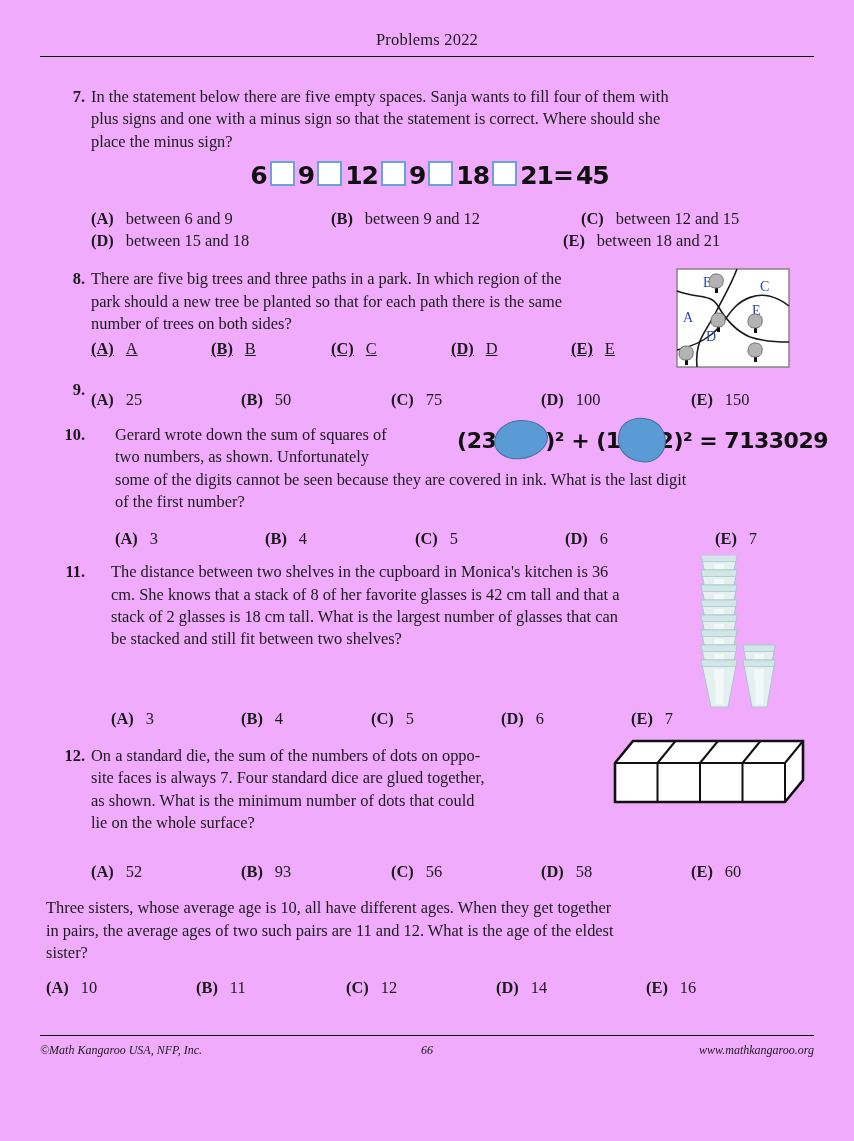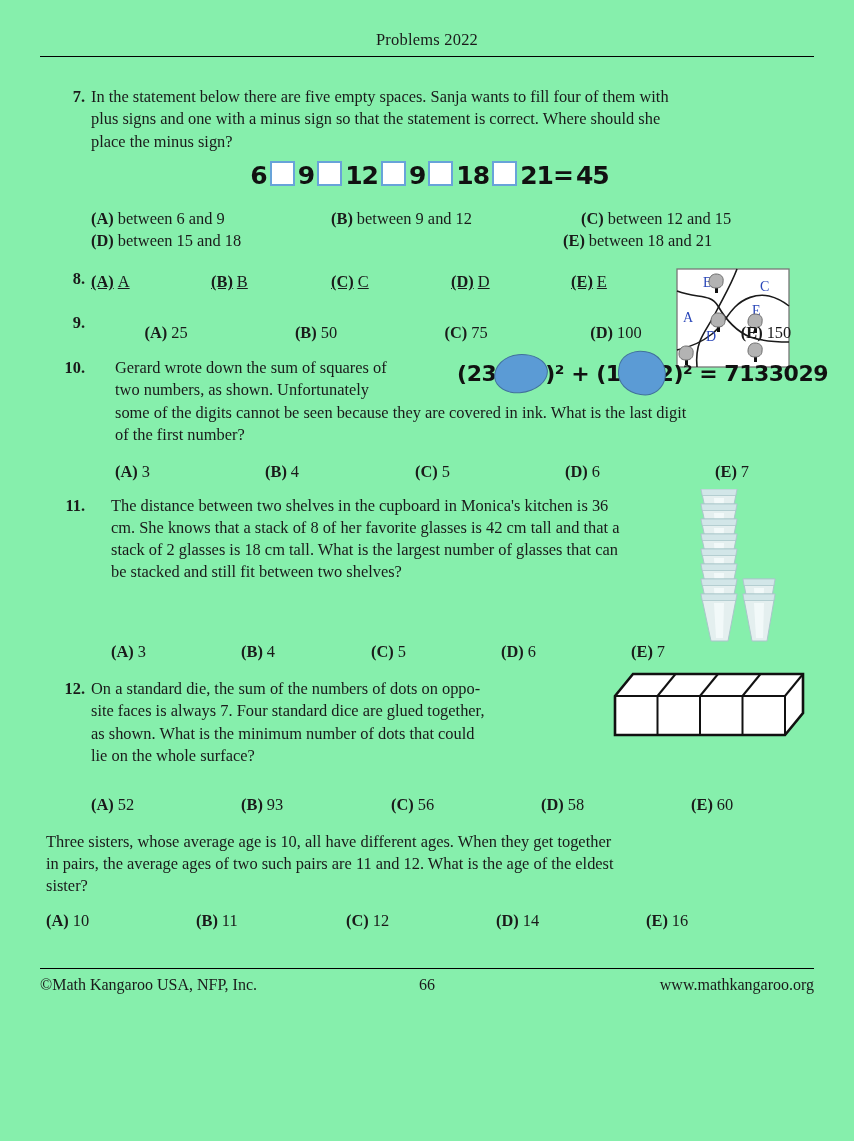--- a/index.html
+++ b/index.html
@@ -1,40 +1,40 @@
 <!DOCTYPE html>
 <html><head>
 <meta charset="utf-8">
 <style>
   html,body{margin:0;padding:0;background:#fff;}
   .page{
     position:relative;
     width:854px;height:1141px;
     box-sizing:border-box;
     padding:0 40px;
-    background:#86efac;
+    background:#f0abfc;
     color:#1a1a1a;
     font-family:"Liberation Serif","DejaVu Serif",serif;
     font-size:16.4px;
     overflow:hidden;
   }
   
   .hdr{padding-top:30px;text-align:center;}
   .hdr-title{font-size:16.5px;letter-spacing:.2px;}
   .hdr-rule{border:0;border-bottom:1.6px solid #000;margin:6px 0 0 0;}
   
   .problem{position:relative;display:flex;}
   .pnum{width:45px;text-align:right;font-weight:bold;flex:0 0 45px;line-height:22.3px;}
   .pbody{flex:1;padding-left:6px;position:relative;}
   .ptext{line-height:22.3px;white-space:pre-line;}
   
   .opts{display:flex;line-height:22.3px;}
   .opt{display:inline-block;}
   .opt b{font-weight:bold;}
-  .opt .otext{margin-left:4px;}
+  .opt .otext{margin-left:12px;}
   .w150 .opt{width:150px;}
   .w130 .opt{width:130px;}
   .w120 .opt{width:120px;text-decoration:underline;}
   .p7r1 .opt:nth-child(1){width:240px;}
   .p7r1 .opt:nth-child(2){width:250px;}
   .p7r2 .opt:nth-child(1){width:472px;}
   
   .eq7{margin:8px 0 18px 0;text-align:center;position:relative;left:-23px;
        font-family:"DejaVu Sans","Liberation Sans",sans-serif;
        font-weight:700;font-size:25px;letter-spacing:-1px;color:#111;white-space:nowrap;}
@@ -55,32 +55,32 @@
   .fig-park{top:0;right:24px;}
   .fig-glasses{top:-6px;right:37px;}
   .fig-dice{top:-6px;right:0;}
   
   .sechead{font-weight:bold;font-size:17px;margin-top:11px;}
   
   .p7{margin-top:29px;}
   .p8{margin-top:16px;}
   .p8 .opts{margin-top:3px;}
   .p9{margin-top:18px;}
-  .p9 .opts{margin-top:10px;text-align:center;}
+  .p9 .opts{margin-top:10px;}
   .p10{margin-top:13px;gap:24px;}
   .p10 .opts{margin-top:15px;}
   .p11{margin-top:11px;gap:20px;}
   .p11 .opts{margin-top:57px;}
   .p12{margin-top:15px;}
   .p12 .opts{margin-top:27px;}
   .p13{margin-top:14px;}
   .p13 .opts{margin-top:13px;}
   
   .ftr-rule{border:0;border-bottom:1.6px solid #000;margin:35px 0 0 0;}
-  .ftr{display:flex;align-items:baseline;padding-top:7px;font-size:16px;}
+  .ftr{display:flex;align-items:baseline;padding-top:7px;font-size:12px;font-style:italic;}
   .ftr .fl{flex:1;text-align:left;}
   .ftr .fc{flex:1;text-align:center;}
   .ftr .fr{flex:1;text-align:right;}
 </style>
 </head>
 <body>
 
 <div class="page">
 
   <div class="hdr">
@@ -144,20 +144,23 @@
                 <rect x="9" y="88" width="3" height="9" fill="#111"></rect>
                 <path d="M 3,86 C 3,81 6,78 10,78 C 15,78 18,81 17,86 C 17,90 14,92 10,92 C 6,92 3,90 3,86 Z" fill="#b3b3b3" stroke="#6e6e6e" stroke-width="1"></path>
               </g>
             <g>
                 <rect x="78" y="85" width="3" height="9" fill="#111"></rect>
                 <path d="M 72,83 C 72,78 75,75 79,75 C 84,75 87,78 86,83 C 86,87 83,89 79,89 C 75,89 72,87 72,83 Z" fill="#b3b3b3" stroke="#6e6e6e" stroke-width="1"></path>
               </g>
           </g>
         </svg>
       </div>
+      <div class="ptext">There are five big trees and three paths in a park. In which region of the
+park should a new tree be planted so that for each path there is the same
+number of trees on both sides?</div>
       <div class="opts w120">
           <span class="opt"><b>(A)</b><span class="otext">A</span></span>
           <span class="opt"><b>(B)</b><span class="otext">B</span></span>
           <span class="opt"><b>(C)</b><span class="otext">C</span></span>
           <span class="opt"><b>(D)</b><span class="otext">D</span></span>
           <span class="opt"><b>(E)</b><span class="otext">E</span></span>
         </div>
     </div>
   </div>
 

